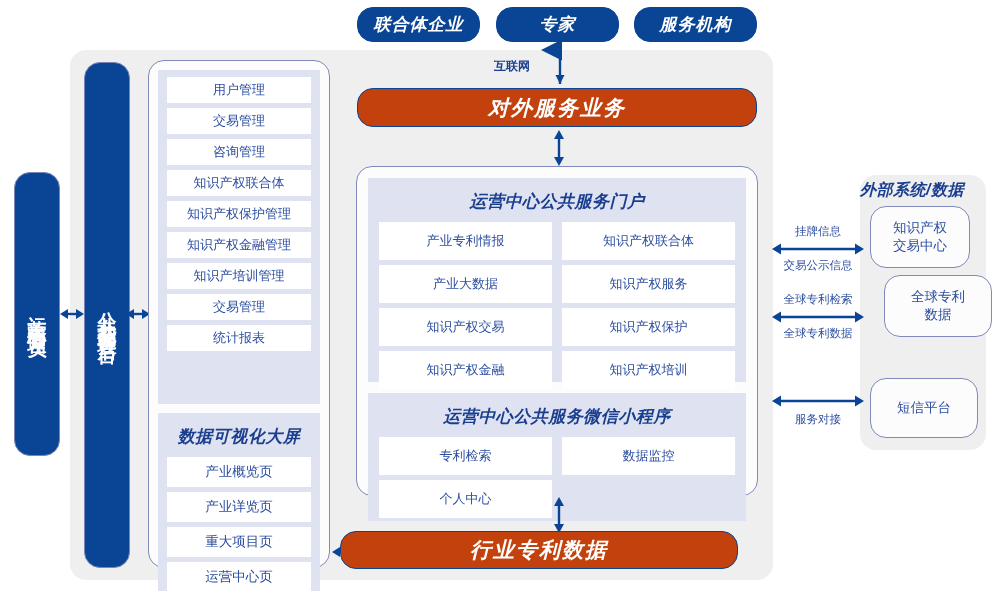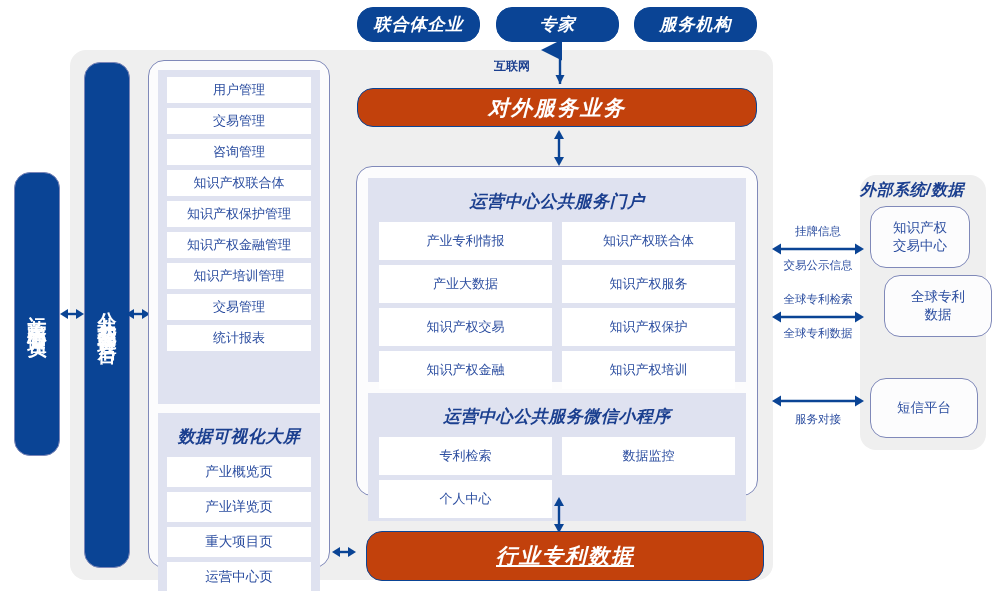--- a/index.html
+++ b/index.html
@@ -259,21 +259,21 @@
 </div>
 
 <div class="abs" style="left:332px; top:543px; width:24px; height:18px;">
   <svg width="24" height="18" viewBox="0 0 24 18">
     <line x1="5" y1="9" x2="19" y2="9" stroke="#0a4495" stroke-width="2.4"></line>
     <path d="M0 9 L8 4 L8 14 Z" fill="#0a4495"></path>
     <path d="M24 9 L16 4 L16 14 Z" fill="#0a4495"></path>
   </svg>
 </div>
 
-<div class="abs banner" style="left:366px; top:531px; width:398px; height:50px;text-decoration:underline;">
+<div class="abs banner" style="left:340px; top:531px; width:398px; height:38px;">
   <span>行业专利数据</span>
 </div>
 
 <div class="abs ext-panel" style="left:860px; top:175px; width:126px; height:275px;"></div>
 
 <div class="abs ext-title" style="left:860px; top:180px; width:126px;">外部系统/数据</div>
 
 <div class="abs ext-box" style="left:870px; top:206px; width:100px; height:62px;">
   <div>
     <div>知识产权</div>

